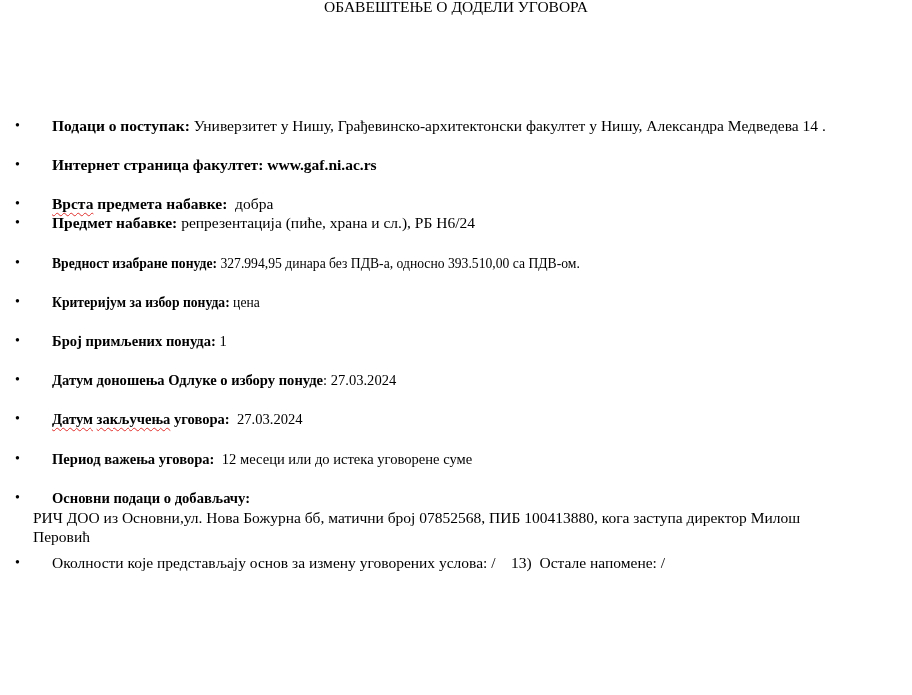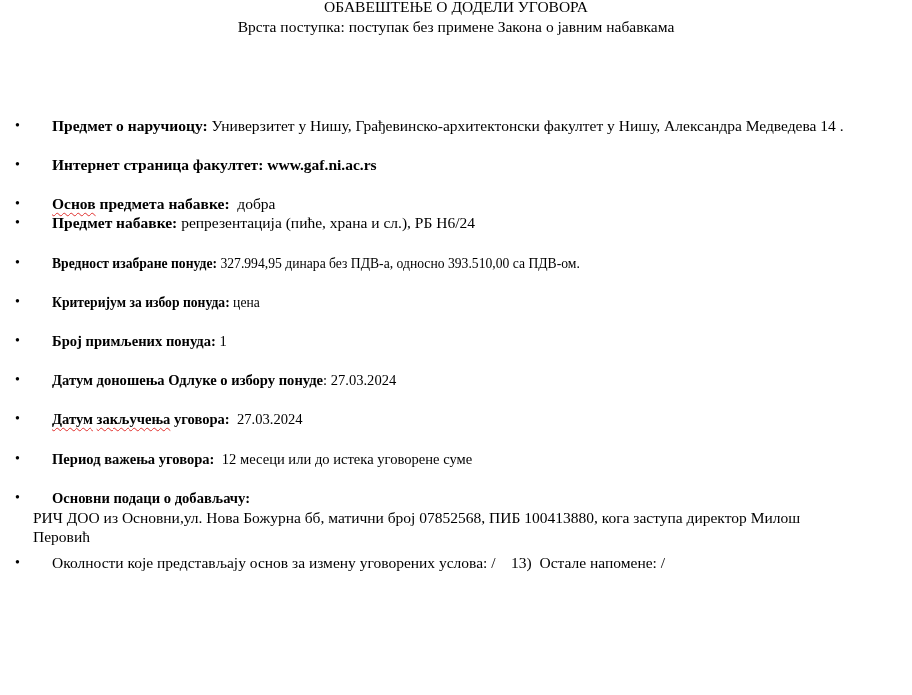--- a/index.html
+++ b/index.html
@@ -59,41 +59,40 @@
       left: 33px;
       line-height: 20px;
       white-space: nowrap;
     }
   </style>
 </head>
 <body>
 
 <div class="header">
   <div>ОБАВЕШТЕЊЕ О ДОДЕЛИ УГОВОРА</div>
-  <div>Врста поступка: поступак без примене Закона о јавним набавкама</div>
 </div>
 
 <div class="item" style="top:116px;">
   <span class="bullet">•</span>
   <span class="content">
-    <span class="lbl">Предмет о наручиоцу:</span><span> Универзитет у Нишу, Грађевинско-архитектонски факултет у Нишу, Александра Медведева 14 .</span>
+    <span class="lbl">Подаци о поступак:</span><span> Универзитет у Нишу, Грађевинско-архитектонски факултет у Нишу, Александра Медведева 14 .</span>
   </span>
 </div>
 
 <div class="item" style="top:155px;">
   <span class="bullet">•</span>
   <span class="content">
     <span class="lbl">Интернет страница факултет: www.gaf.ni.ac.rs</span>
   </span>
 </div>
 
 <div class="item" style="top:194px;">
   <span class="bullet">•</span>
   <span class="content">
-    <span class="lbl spell">Основ</span><span class="lbl"> предмета набавке:</span><span style="white-space:pre;text-align:center;">  добра</span>
+    <span class="lbl spell">Врста</span><span class="lbl"> предмета набавке:</span><span style="white-space:pre;text-align:center;">  добра</span>
   </span>
 </div>
 
 <div class="item" style="top:213px;">
   <span class="bullet">•</span>
   <span class="content">
     <span class="lbl">Предмет набавке:</span><span> репрезентација (пиће, храна и сл.), РБ Н6/24</span>
   </span>
 </div>
 

